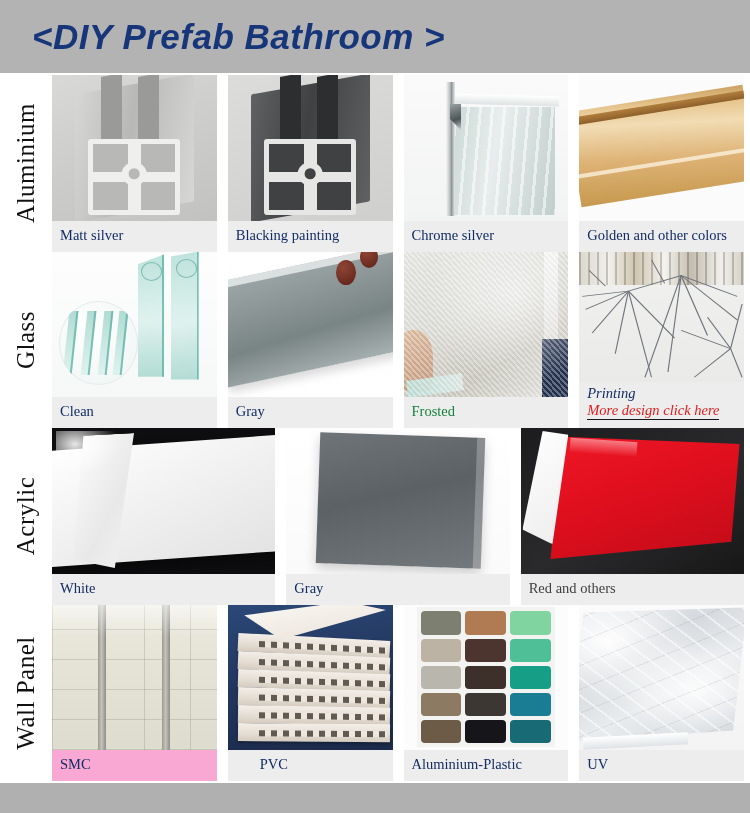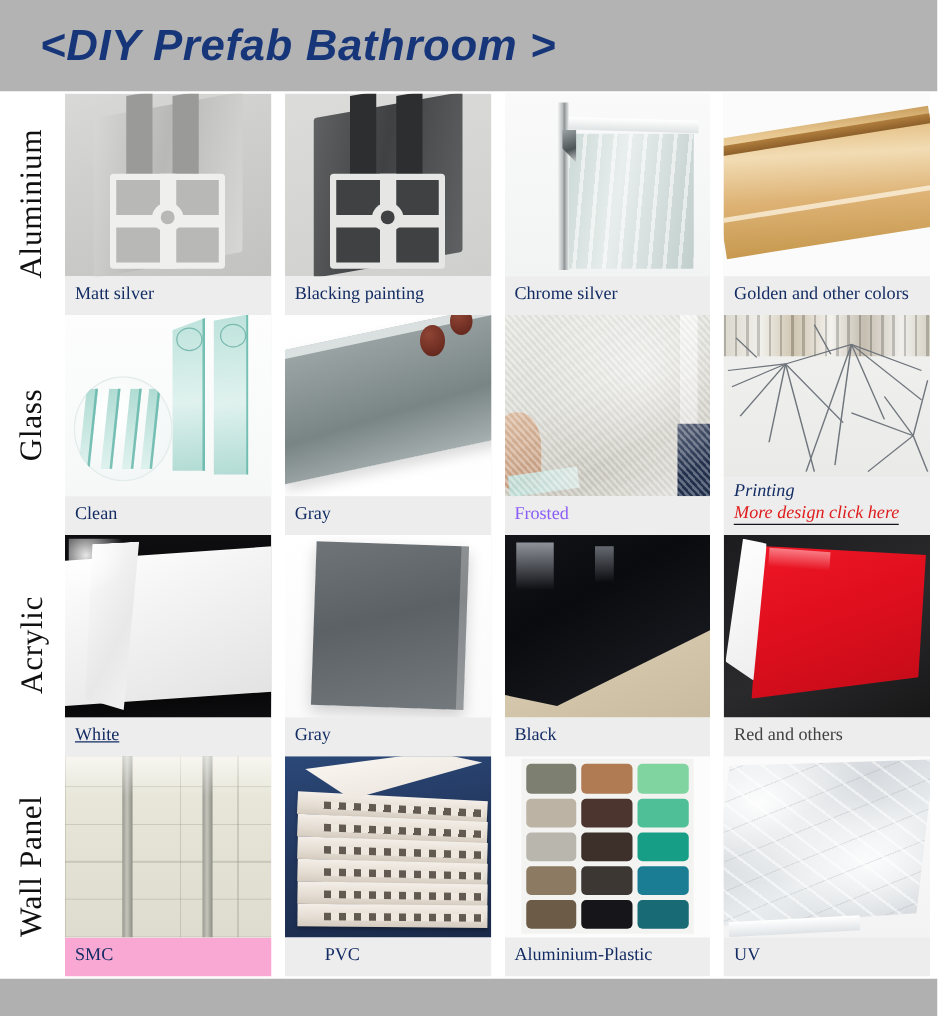--- a/index.html
+++ b/index.html
@@ -514,21 +514,21 @@
 
         <div class="cell">
           <div class="thumb">
             <div class="art frosted">
               <div class="righttab"></div>
               <div class="darkcorner"></div>
               <div class="hand"></div>
               <div class="edge"></div>
             </div>
           </div>
-          <div class="caption" style="background: rgb(237, 237, 237); color: #8b5cf6;">
+          <div class="caption" style="background: rgb(237, 237, 237); color: #15803d;">
             <span>Frosted</span>
           </div>
         </div>
 
         <div class="cell">
           <div class="thumb">
             <div class="art printed">
               <div class="bg-top"></div>
               <svg viewBox="0 0 100 100" preserveAspectRatio="none" aria-hidden="true">
                 <g stroke="#6f757c" stroke-width="0.7" fill="none">
@@ -569,48 +569,36 @@
       <div class="cells">
 
         <div class="cell">
           <div class="thumb">
             <div class="art whiteacr">
               <div class="sheet"></div>
               <div class="film"></div>
               <div class="glare"></div>
             </div>
           </div>
-          <div class="caption" style="background: rgb(237, 237, 237); color: rgb(19, 44, 99); text-decoration: underline;">
+          <div class="caption" style="background: rgb(237, 237, 237); color: rgb(19, 44, 99);">
             <span>White</span>
           </div>
         </div>
 
         <div class="cell">
           <div class="thumb">
             <div class="art grayacr">
                 <div class="sheet"></div>
               </div>
           </div>
           <div class="caption" style="background: rgb(237, 237, 237); color: rgb(19, 44, 99);">
             <span>Gray</span>
           </div>
         </div>
 
-        <div class="cell">
-          <div class="thumb">
-            <div class="art blackacr">
-              <div class="sheet"></div>
-              <div class="sheen"></div>
-              <div class="sheen2"></div>
-            </div>
-          </div>
-          <div class="caption" style="background: rgb(237, 237, 237); color: rgb(19, 44, 99);">
-            <span>Black</span>
-          </div>
-        </div>
 
         <div class="cell">
           <div class="thumb">
             <div class="art redacr">
               <div class="sheet"></div>
               <div class="film"></div>
               <div class="hl"></div>
             </div>
           </div>
           <div class="caption" style="background: rgb(237, 237, 237); color: #404040;">

